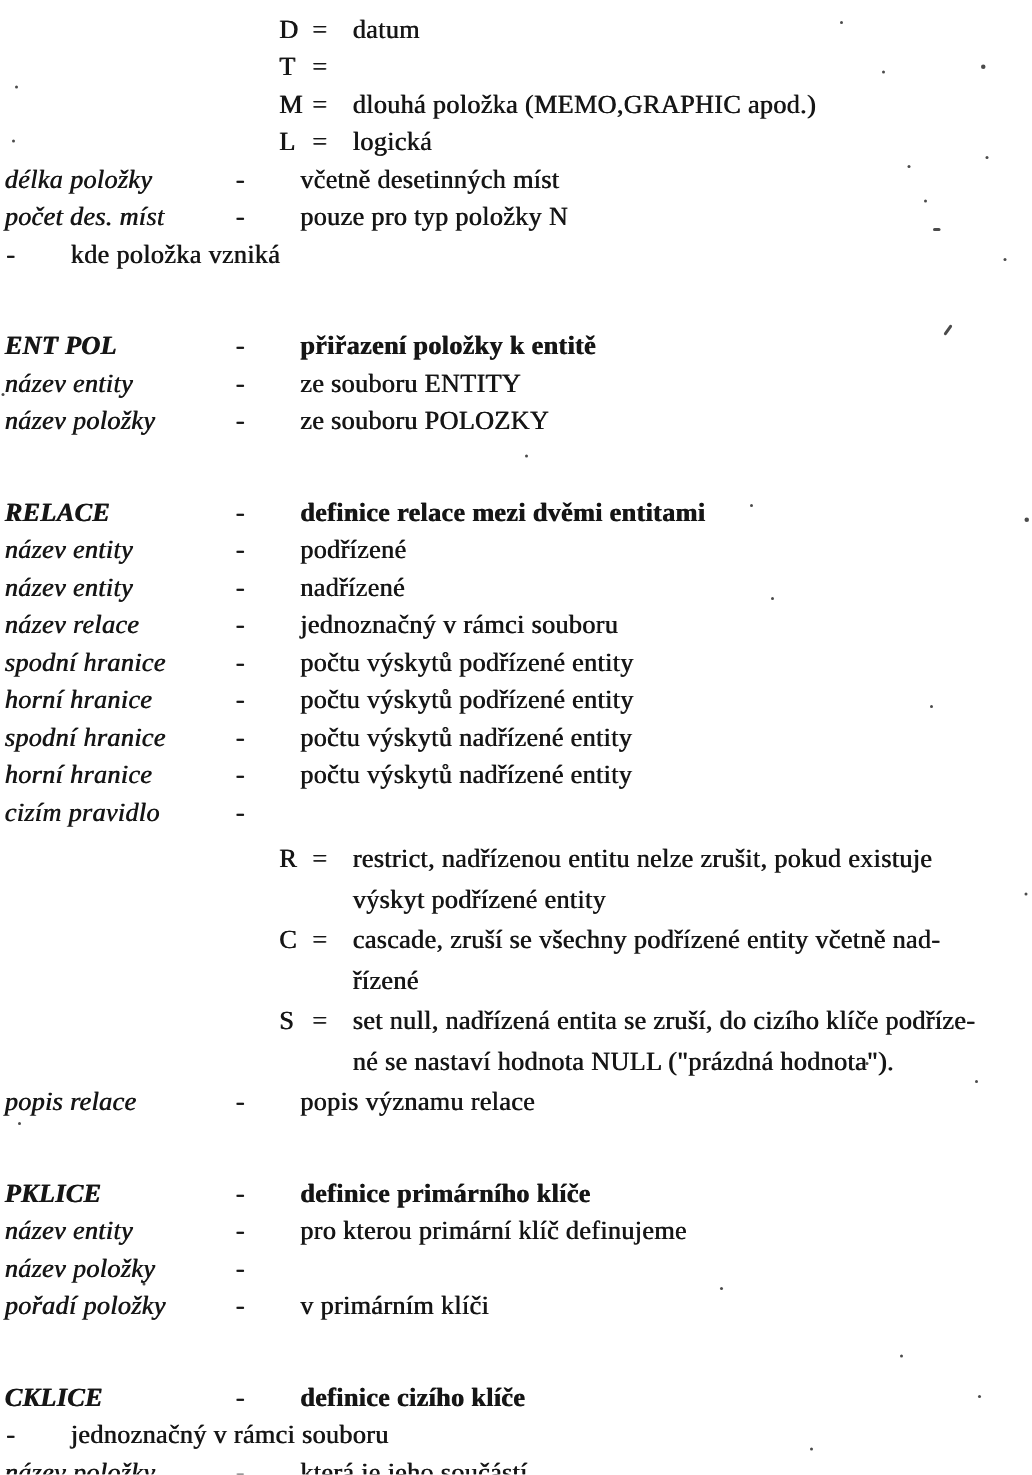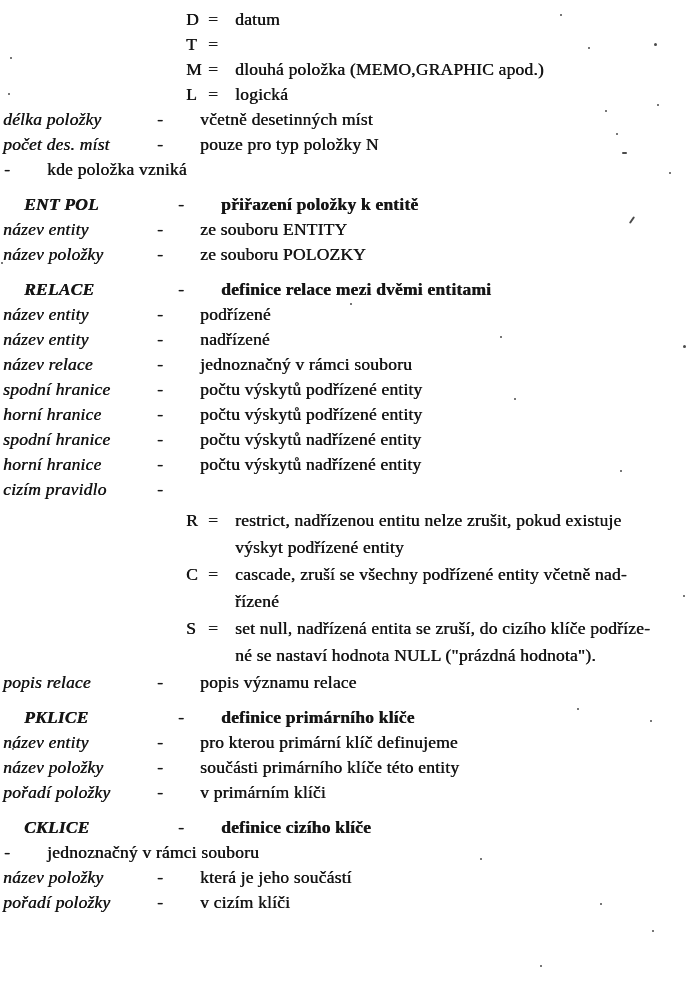--- a/index.html
+++ b/index.html
@@ -44,21 +44,21 @@
   .bold .label, .bold .desc { font-weight: bold; }
   
   .defrow .defkey {
     flex: 0 0 22px;
     margin-left: 186px;
   }
   .defrow .defeq { flex: 0 0 27px; }
   .defrow .deftext { flex: 1 1 auto; }
   .controw .deftext { margin-left: 235px; }
   .tall { height: 27px; }
-  .sect { margin-top: 10px; padding-left: 21px; }
+  .sect { margin-top: 36px; }
   .blockstart { margin-top: 6px; }
   
   .speck {
     position: absolute;
     background: #2b2b2b;
     width: 2px;
     height: 2px;
     border-radius: 50%;
     opacity: 0.85;
   }
@@ -208,21 +208,20 @@
     <span class="desc">definice primárního klíče</span>
   </div>
   <div class="row">
     <span class="label">název entity</span>
     <span class="dash">-</span>
     <span class="desc">pro kterou primární klíč definujeme</span>
   </div>
   <div class="row">
     <span class="label">název položky</span>
     <span class="dash">-</span>
-    <span class="desc">součásti primárního klíče této entity</span>
   </div>
   <div class="row">
     <span class="label">pořadí položky</span>
     <span class="dash">-</span>
     <span class="desc">v primárním klíči</span>
   </div>
 
   <div class="row bold sect">
     <span class="label">CKLICE</span>
     <span class="dash">-</span>

